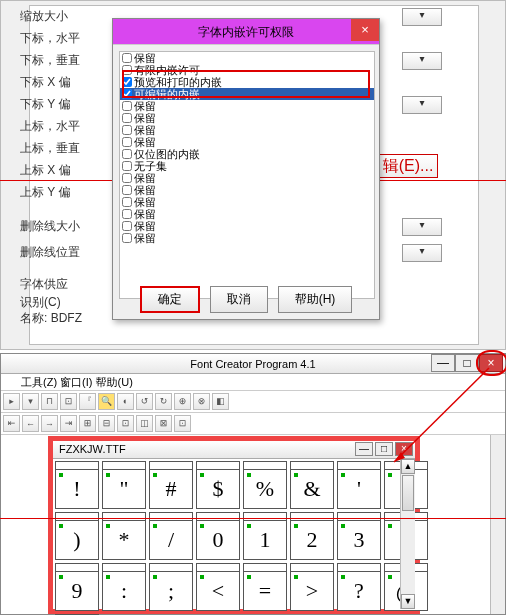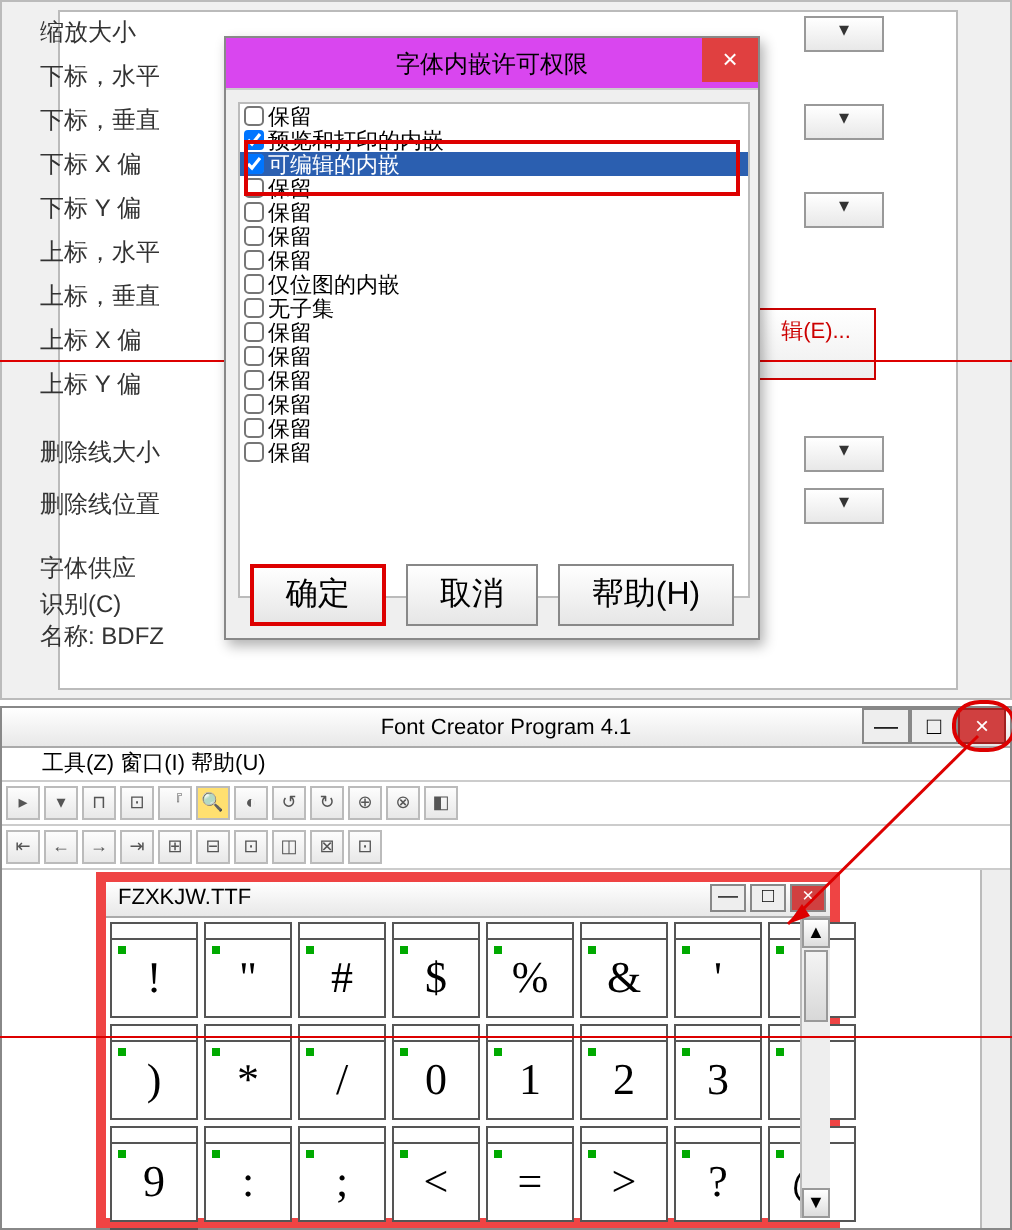--- a/index.html
+++ b/index.html
@@ -3,34 +3,34 @@
 <meta charset="utf-8">
 <style>
   * { box-sizing: border-box; margin: 0; padding: 0; }
   body { font-family: "Microsoft YaHei", Tahoma, sans-serif; font-size: 11px; background: #fff; width: 506px; height: 615px; overflow: hidden; position: relative; }
 
   
   .bg-form { position: absolute; left: 0; top: 0; width: 506px; height: 350px; background: #f0f0f0; border: 1px solid #bbb; }
   .bg-inner { position: absolute; left: 28px; top: 4px; width: 450px; height: 340px; background: #fff; border: 1px solid #bbb; }
   .bg-row { position: absolute; left: 20px; width: 430px; height: 18px; font-size: 12px; color: #333; }
   .bg-row .drop { position: absolute; right: 8px; width: 40px; height: 18px; border: 1px solid #999; background: linear-gradient(#fff,#e8e8e8); font-size: 10px; text-align: center; }
-  .bg-red-marker { position: absolute; left: 378px; top: 154px; width: 60px; height: 36px; border: 1px solid #c00; color: #c00; font-size: 11px; background: linear-gradient(#fff,#eee); text-align: center; line-height: 22px; }
+  .bg-red-marker { position: absolute; left: 378px; top: 154px; width: 60px; height: 24px; border: 1px solid #c00; color: #c00; font-size: 16px; background: linear-gradient(#fff,#eee); text-align: center; line-height: 22px; }
 
   
   .dialog { position: absolute; left: 112px; top: 18px; width: 268px; height: 302px; background: #efefef; border: 1px solid #888; box-shadow: 2px 3px 6px rgba(0,0,0,.3); }
   .dlg-title { height: 26px; background: #d946ef; border-bottom: 1px solid #ccc; line-height: 26px; text-align: center; font-size: 12px; position: relative; }
   .dlg-close { position: absolute; right: 0; top: 0; width: 28px; height: 22px; background: #e04040; color: #fff; line-height: 22px; text-align: center; font-size: 13px; font-family: Arial; }
   .dlg-list { position: absolute; left: 6px; top: 32px; width: 256px; height: 248px; background: #fff; border: 1px solid #bbb; overflow: hidden; }
   .dlg-list .redbox { position: absolute; left: 2px; top: 18px; width: 248px; height: 28px; border: 2px solid #d00; z-index: 5; pointer-events: none; }
   .li { display: flex; align-items: center; height: 12px; padding-left: 2px; font-size: 11px; }
   .li input { margin-right: 2px; width: 10px; height: 10px; }
   .li.sel { background: #2b5fb0; color: #fff; align-items: center; }
 
   .dlg-buttons { position: absolute; bottom: 6px; left: 0; width: 100%; display: flex; justify-content: center; gap: 10px; }
-  .btn { border: 1px solid #888; background: linear-gradient(#fff,#e6e6e6); padding: 3px 16px; font-size: 16px; }
+  .btn { border: 1px solid #888; background: linear-gradient(#fff,#e6e6e6); padding: 3px 16px; font-size: 12px; }
   .btn-red { border: 2px solid #d00; }
 
   
   .red-line { position: absolute; left: 0; height: 0; width: 506px; border-top: 1px solid #d00; }
 
   
   .app { position: absolute; left: 0; top: 353px; width: 506px; height: 262px; background: #fff; border: 1px solid #888; }
   .app-title { height: 20px; background: linear-gradient(#fff,#e8e8e8); font-size: 11px; line-height: 20px; position: relative; border-bottom: 1px solid #aaa; }
   .app-title .txt { position: absolute; left: 50%; transform: translateX(-50%); }
   .winbtn { position: absolute; top: 0; height: 18px; width: 24px; border: 1px solid #888; font-family: Arial; font-size: 12px; line-height: 16px; text-align: center; }
@@ -92,20 +92,24 @@
     <div class="dlg-close">×</div>
   </div>
   <div class="dlg-list">
     <div class="redbox"></div>
     <div id="list-holder">
         <div class="li">
           <input type="checkbox" style="">
           <span>保留</span>
         </div>
         <div class="li">
+          <input type="checkbox" style="">
+          <span>有限内嵌许可</span>
+        </div>
+        <div class="li">
           <input type="checkbox" checked="" style="">
           <span>预览和打印的内嵌</span>
         </div>
         <div class="li sel">
           <input type="checkbox" checked="" style="">
           <span>可编辑的内嵌</span>
         </div>
         <div class="li">
           <input type="checkbox" style="">
           <span>保留</span>

